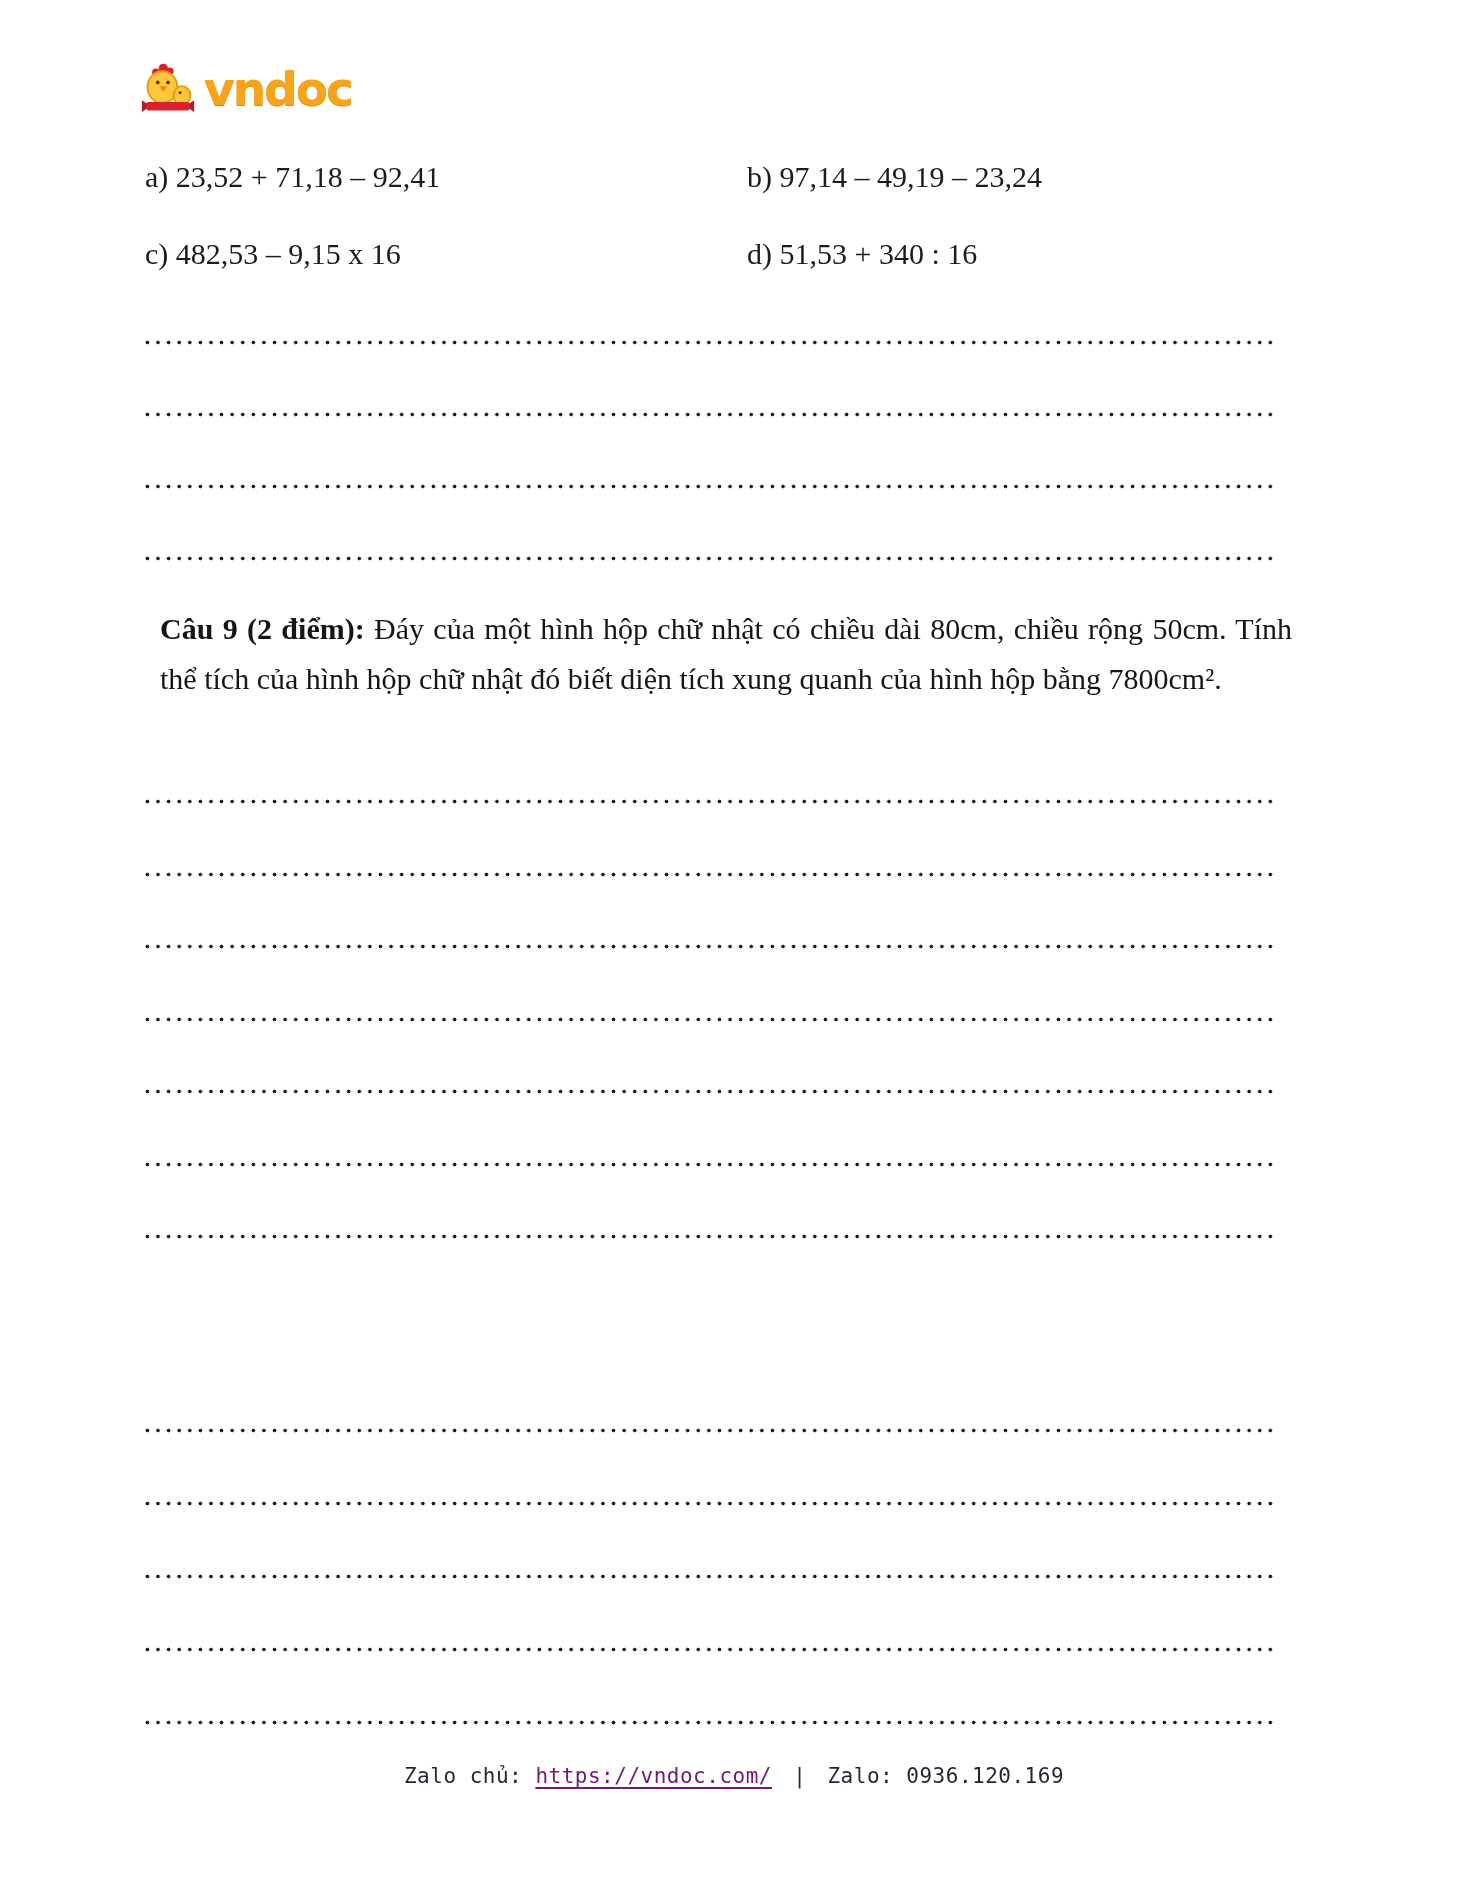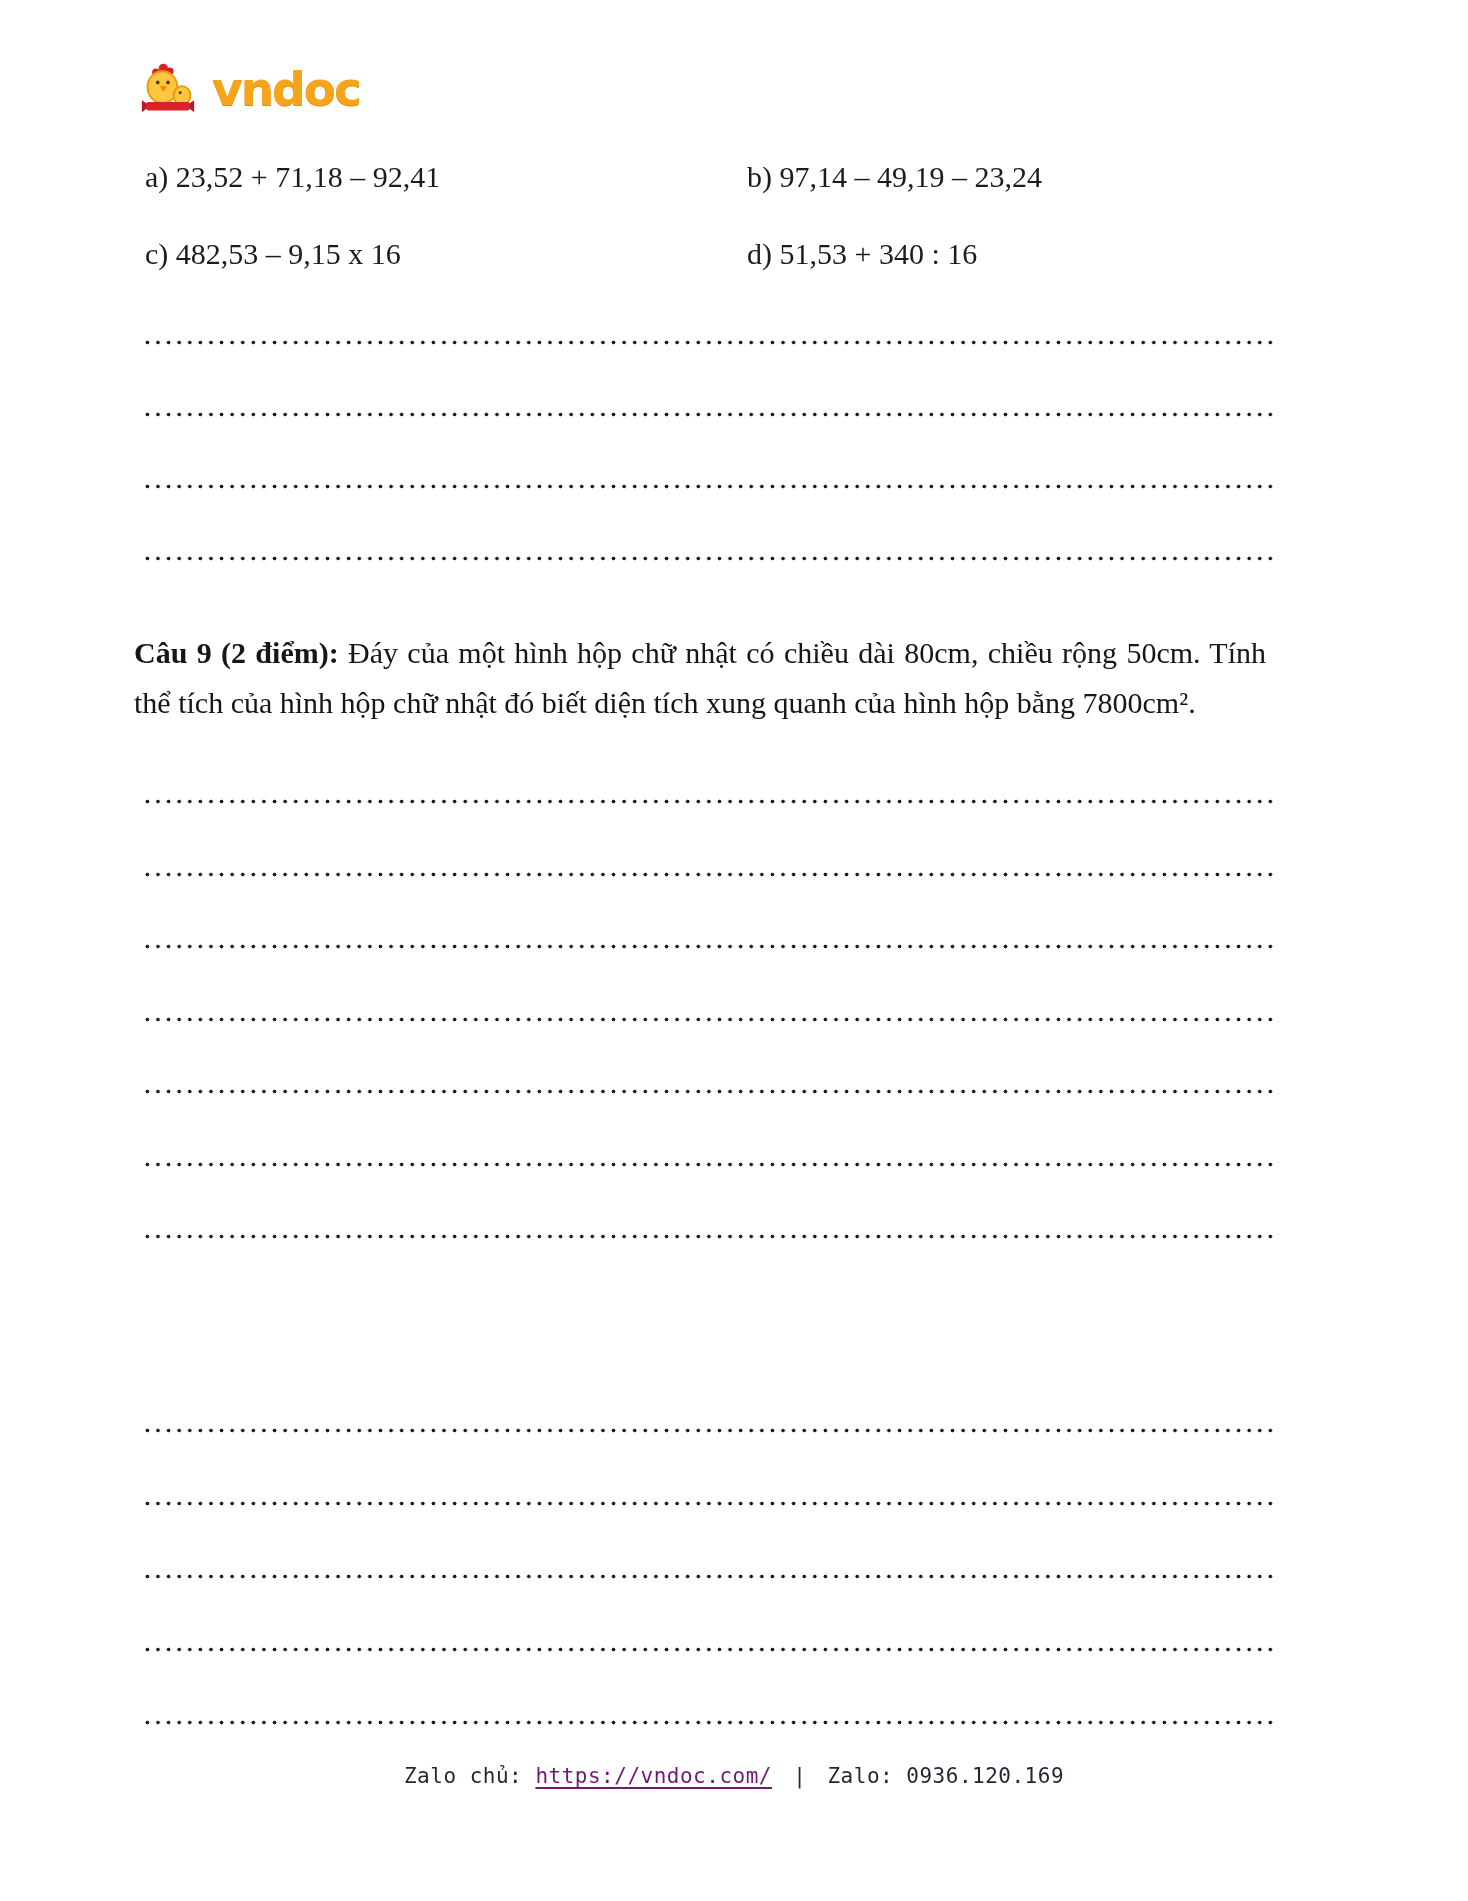--- a/index.html
+++ b/index.html
@@ -17,21 +17,21 @@
   }
 
   
   .logo { position: absolute; top: 60px; left: 140px; display: flex; align-items: center; }
   .logo svg { display: block; }
   .brand-text {
     font-family: "DejaVu Sans", "Liberation Sans", sans-serif;
     font-size: 47px; font-weight: 800; letter-spacing: -2px;
     color: #F6A41C;
     text-shadow: 0 1px 0 #e08f07;
-    margin-left: 16px; line-height: 1;
+    margin-left: 8px; line-height: 1;
   }
 
   
   .prob-row { position: absolute; left: 145px; width: 1132px; height: 44px; font-size: 30px; }
   .prob-row .col-left  { position: absolute; left: 0; white-space: nowrap; }
   .prob-row .col-right { position: absolute; left: 602px; white-space: nowrap; }
   #row-ab { top: 160px; }
   #row-cd { top: 237px; }
 
   
@@ -41,22 +41,22 @@
     background-image: radial-gradient(circle at 2.4px 2.5px, #1b1b1b 1.65px, rgba(0,0,0,0) 2.15px);
     background-size: 10.6px 5px;
     background-repeat: repeat-x;
   }
   #answers-1 { top: 340px;  gap: 67px;   }
   #answers-2 { top: 799px;  gap: 67.5px; }
   #answers-3 { top: 1428px; gap: 68px;   }
 
   
   .question {
-    position: absolute; left: 134px; width: 1132px;
-    font-size: 30px; text-align: justify; color: #161616; margin-top: 24px;
+    position: absolute; left: 160px; width: 1132px;
+    font-size: 30px; text-align: justify; color: #161616;
   }
   #cau9  { top: 604px;  line-height: 50px; }
   #cau10 { top: 1281px; line-height: 48px; }
   .q-prefix { font-weight: bold; }
 
   
   .footer {
     position: absolute; left: 0; right: 0; top: 1764px;
     text-align: center;
     font-family: "DejaVu Sans Mono", "Liberation Mono", monospace;

